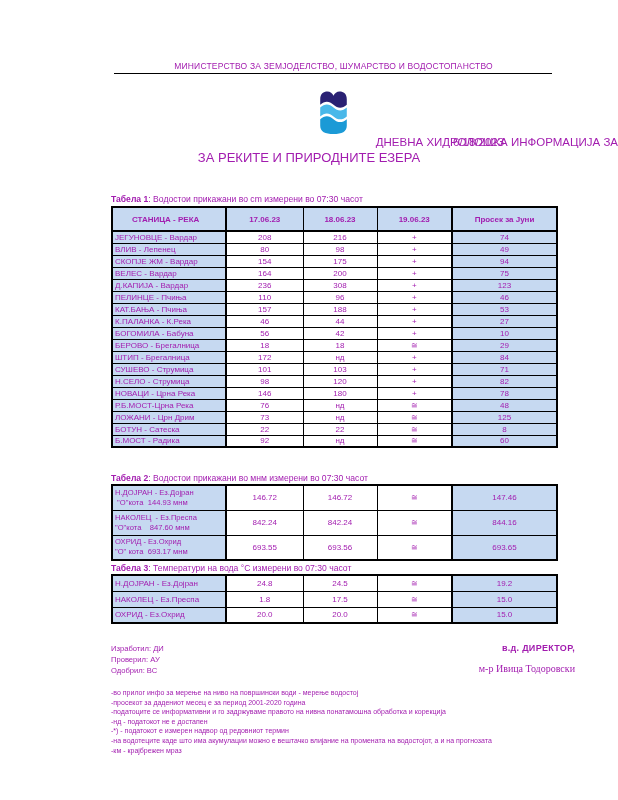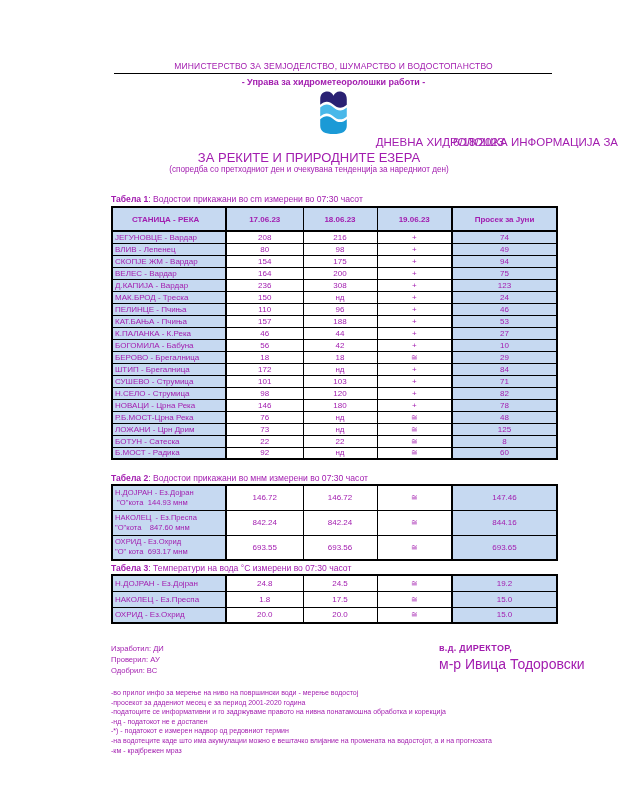--- a/index.html
+++ b/index.html
@@ -32,47 +32,45 @@
   td.c-val { text-align:center; background:#fff; }
   td.c-avg { text-align:center; background:#c6d9f1; }
   .b-right { border-right:2px solid #000 !important; }
   .t1 tbody tr { height:12px;margin-left:18px; }
   .t2 tbody tr { height:25px; }
   .t3 tbody tr { height:16px; }
   .t2 td.c-station { font-size:7.6px; line-height:10px; }
   .t2 td.c-station div { white-space:pre; }
 
   .prepared { position:absolute; top:643px; left:111px; font-size:7.6px; line-height:11px; }
-  .signature { position:absolute; top:643px; left:439px; width:160px; text-align:left; }
+  .signature { position:absolute; top:643px; left:415px; width:160px; text-align:right; }
   .sig1 { font-size:9px; font-weight:bold; letter-spacing:.3px; }
-  .sig2 { font-size:14px; margin-top:3px; }
+  .sig2 { font-size:10px; margin-top:10px;font-family:Liberation Serif, serif; }
 
   .footnotes { position:absolute; top:688px; left:111px; width:480px; font-size:7px; line-height:9.6px; }
 </style>
 </head>
 <body>
 
 <div class="page">
 
   <div class="ministry">МИНИСТЕРСТВО ЗА ЗЕМЈОДЕЛСТВО, ШУМАРСТВО И ВОДОСТОПАНСТВО</div>
   <div class="rule"></div>
-  <div class="administration">- Управа за хидрометеоролошки работи -</div>
 
   <div class="logo-wrap">
     <svg viewBox="0 0 28 40">
       <path d="M2 13 L2 8 C2 3 5 1 8.5 1 C11 1 13 2.5 14 4.8 C15 2.5 17 1 19.5 1 C23 1 26 3 26 8 L26 13 C22 16.5 18 16.5 14 13 C10 9.5 6 9.5 2 13 Z" fill="#2a2173"></path>
       <path d="M2 15.5 C6 12 10 12 14 15.5 C18 19 22 19 26 15.5 L26 23.5 C22 27 18 27 14 23.5 C10 20 6 20 2 23.5 Z" fill="#49b8e9"></path>
       <path d="M2 26 C6 22.5 10 22.5 14 26 C18 29.5 22 29.5 26 26 L26 32 C26 37.5 21.5 39.5 14 39.5 C6.5 39.5 2 37.5 2 32 Z" fill="#1b9ad6"></path>
     </svg>
   </div>
 
   <div class="title1">ДНЕВНА ХИДРОЛОШКА ИНФОРМАЦИЈА ЗА</div>
   <div class="date">6/18/2023</div>
   <div class="title2">ЗА РЕКИТЕ И ПРИРОДНИТЕ ЕЗЕРА</div>
-  <div class="subtitle">(споредба со претходниот ден и очекувана тенденција за наредниот ден)</div>
 
   <div class="caption cap1"><b>Табела 1</b><span>: Водостои прикажани во cm измерени во 07:30 часот</span></div>
 
   <table class="hydro t1">
     <colgroup>
         <col style="width:114px">
         <col style="width:77px">
         <col style="width:74px">
         <col style="width:75px">
         <col style="width:105px">
@@ -116,27 +114,20 @@
           <td class="c-avg">75</td>
         </tr>
         <tr>
           <td class="c-station b-right">Д.КАПИЈА - Вардар</td>
           <td class="c-val">236</td>
           <td class="c-val">308</td>
           <td class="c-val b-right">+</td>
           <td class="c-avg">123</td>
         </tr>
         <tr>
-          <td class="c-station b-right">МАК.БРОД - Треска</td>
-          <td class="c-val">150</td>
-          <td class="c-val">нд</td>
-          <td class="c-val b-right">+</td>
-          <td class="c-avg">24</td>
-        </tr>
-        <tr>
           <td class="c-station b-right">ПЕЛИНЦЕ - Пчиња</td>
           <td class="c-val">110</td>
           <td class="c-val">96</td>
           <td class="c-val b-right">+</td>
           <td class="c-avg">46</td>
         </tr>
         <tr>
           <td class="c-station b-right">КАТ.БАЊА - Пчиња</td>
           <td class="c-val">157</td>
           <td class="c-val">188</td>

